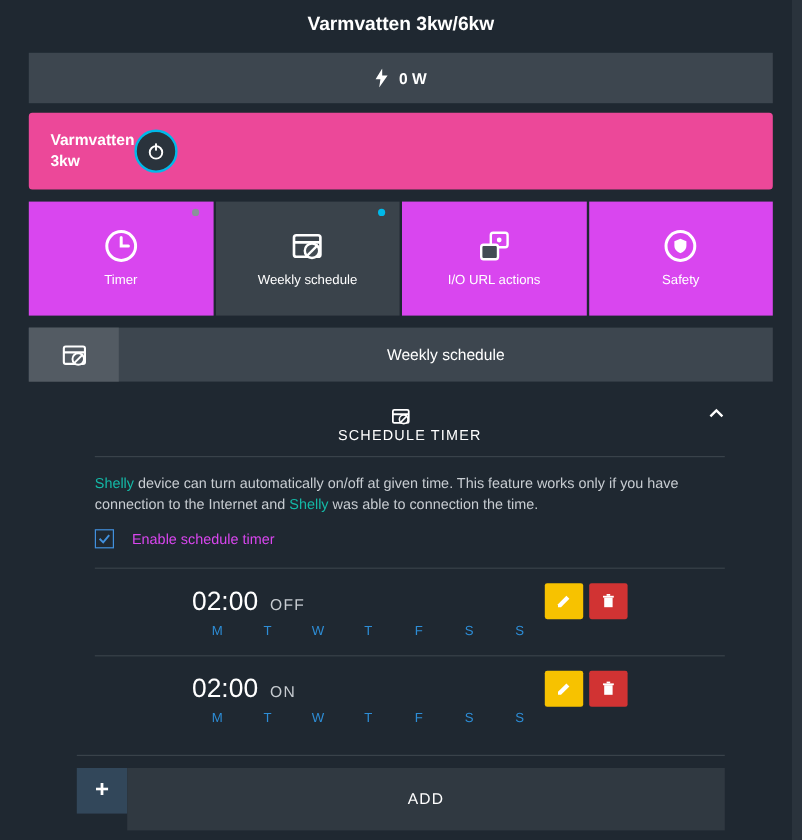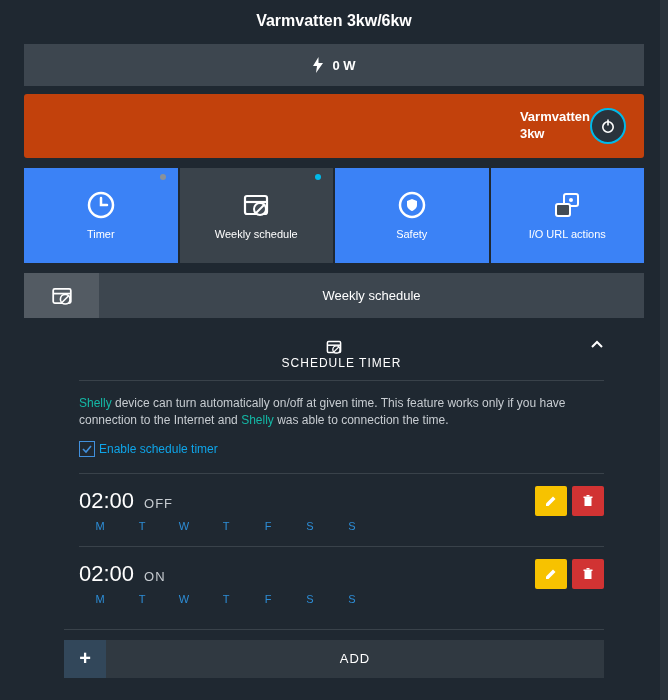--- a/index.html
+++ b/index.html
@@ -24,39 +24,39 @@
     background: #3d464f;
     height: 42px;
     display: flex;
     align-items: center;
     justify-content: center;
     gap: 8px;
     font-weight: bold;
     margin-bottom: 8px;
   }
   .device-card {
-    background: #c2410c;
+    background: #ec4899;
     display: flex;
     align-items: center;
-    justify-content: flex-end;
+    justify-content: flex-start;
     padding: 14px 18px;
     margin-bottom: 10px;
     border-radius: 3px;
   }
   .device-name { font-weight: bold; font-size: 13px; line-height: 1.3; }
   .power-btn {
     width: 36px; height: 36px;
     border-radius: 50%;
     border: 2px solid #00b9e9;
     display: flex; align-items: center; justify-content: center;
     background: #2a333c;
   }
   .tab-row { display: flex; gap: 2px; margin-bottom: 10px; }
   .tab {
-    background: #3b82f6;
+    background: #d946ef;
     flex: 1;
     display: flex;
     flex-direction: column;
     align-items: center;
     justify-content: center;
     padding: 12px 4px 12px;
     position: relative;
     height: 95px;
   }
   .tab.active { background: #3a434b; }
@@ -96,36 +96,36 @@
   .subheader .sub-label { letter-spacing: 1px; font-size: 12px; }
   .subheader .chev { position: absolute; right: 0; }
   .desc {
     font-size: 12px;
     color: #c7ccd1;
     line-height: 1.4;
     margin-top: 14px;
   }
   .desc .link { color: #14b8a6; }
   .checkbox-row {
-    display: flex; align-items: center; gap: 4px;
+    display: flex; align-items: center; gap: 15px;
     margin-top: 12px; margin-bottom: 16px;
-    font-size: 12px; color: #0ea5e9;
+    font-size: 12px; color: #d946ef;
   }
   .cbox {
     width: 16px; height: 16px;
     border: 1px solid #4190dd;
     display: flex; align-items: center; justify-content: center;
     font-size: 11px; color: #4190dd;
   }
   .schedule-item {
     border-top: 1px solid #39424a;
     padding: 10px 0 14px;
     display: flex;
     align-items: flex-start;
-    justify-content: space-between;
+    justify-content: center;
   }
   .schedule-item:first-of-type { border-top: 1px solid #39424a; }
   .sched-left { }
   .sched-time {
     font-size: 22px;
     display: flex; align-items: baseline; gap: 10px;
   }
   .sched-state { font-size: 13px; color: #c7ccd1; letter-spacing: 1px; margin-top: 12px; }
   .days-row {
     display: flex; gap: 0; margin-top: 6px;
@@ -147,21 +147,21 @@
     margin-left: -15px;
     margin-right: 0;
   }
   .add-plus {
     width: 42px; height: 38px;
     background: #32475a;
     display: flex; align-items: center; justify-content: center;
     font-size: 20px; font-weight: bold;
   }
   .add-label {
-    flex: 1; height: 38px;
+    flex: 1; height: 52px;
     background: #303941;
     display: flex; align-items: center; justify-content: center;
     font-size: 13px; letter-spacing: 1px;
   }
   .scroll-edge {
     position: fixed; right: 0; top: 0; bottom: 0; width: 8px;
     background: #2a333c;
   }
   svg { display: block; }
 </style>
@@ -214,35 +214,35 @@
             <line x1="4" y1="12" x2="26" y2="12" stroke="#fff" stroke-width="2.2"></line>
             <circle cx="19" cy="19" r="6" fill="#434c54" stroke="#fff" stroke-width="2"></circle>
             <line x1="14" y1="24" x2="24" y2="14" stroke="#fff" stroke-width="2"></line>
           </svg>
       </span>
       <div class="tab-label">Weekly schedule</div>
     </div>
     <div class="tab">
       <span>
         <svg width="30" height="30" viewBox="0 0 30 30">
-            <circle cx="15" cy="15" r="12" stroke="#fff" stroke-width="2.5" fill="none"></circle>
-            <path d="M15 9 L20 11 V15 C20 19 15 21 15 21 C15 21 10 19 10 15 V11 Z" fill="#fff"></path>
-          </svg>
-      </span>
-      <div class="tab-label">Safety</div>
-    </div>
-    <div class="tab">
-      <span>
-        <svg width="30" height="30" viewBox="0 0 30 30">
             <rect x="12" y="4" width="14" height="12" rx="2" stroke="#fff" stroke-width="2" fill="none"></rect>
             <rect x="4" y="14" width="14" height="12" rx="2" stroke="#fff" stroke-width="2" fill="#434c54"></rect>
             <circle cx="19" cy="10" r="2" fill="#fff"></circle>
           </svg>
       </span>
       <div class="tab-label">I/O URL actions</div>
+    </div>
+    <div class="tab">
+      <span>
+        <svg width="30" height="30" viewBox="0 0 30 30">
+            <circle cx="15" cy="15" r="12" stroke="#fff" stroke-width="2.5" fill="none"></circle>
+            <path d="M15 9 L20 11 V15 C20 19 15 21 15 21 C15 21 10 19 10 15 V11 Z" fill="#fff"></path>
+          </svg>
+      </span>
+      <div class="tab-label">Safety</div>
     </div>
   </div>
 
   <div class="section-bar">
     <div class="icon-block">
       <span>
         <svg width="24" height="24" viewBox="0 0 30 30">
             <rect x="4" y="6" width="22" height="18" rx="2" stroke="#fff" stroke-width="2.2" fill="none"></rect>
             <line x1="4" y1="12" x2="26" y2="12" stroke="#fff" stroke-width="2.2"></line>
             <circle cx="19" cy="19" r="6" fill="#535b63" stroke="#fff" stroke-width="2"></circle>

